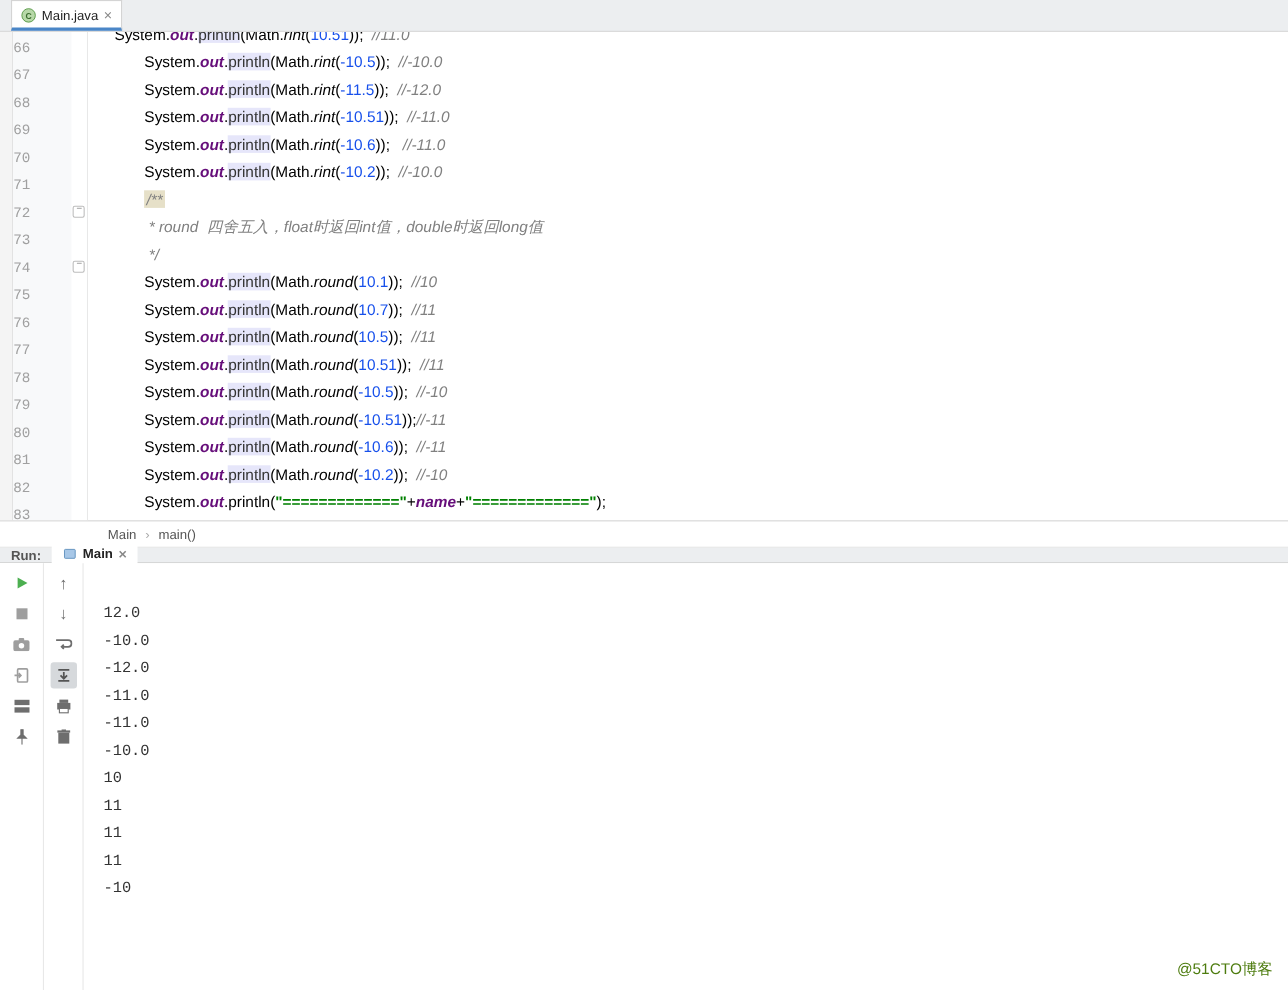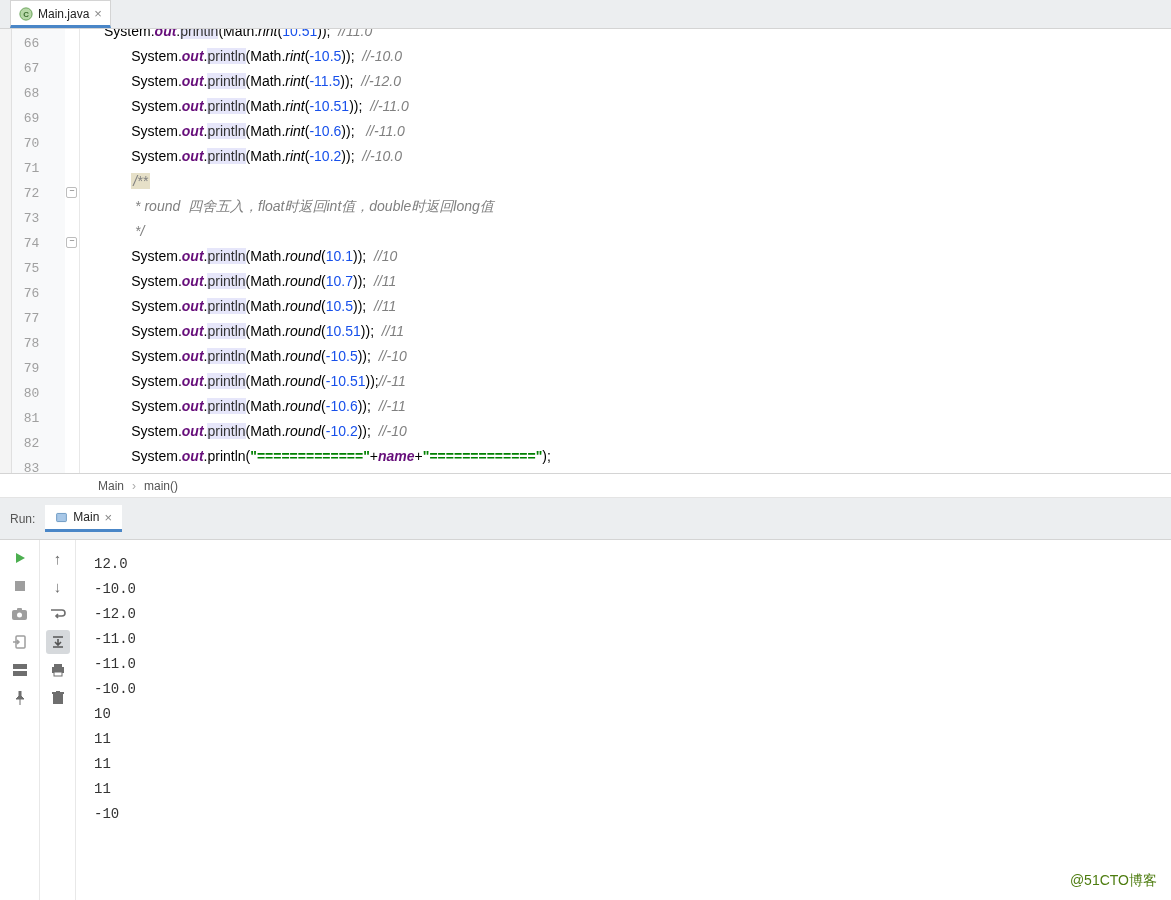--- a/index.html
+++ b/index.html
@@ -49,21 +49,21 @@
   background: #f4f4f4;
   border-right: 1px solid #e0e0e0;
 }
 .gutter {
   width: 68px;
   background: #f8f9fa;
   border-right: 1px solid #e8e8e8;
   font-family: "Consolas", "Courier New", monospace;
   font-size: 13px;
   color: #a0a0a0;
-  text-align: center;
+  text-align: left;
   padding-top: 2px;
   position: relative;
 }
 .gutter .ln { height: 25px; line-height: 25px; padding-right: 28px; }
 .fold-col {
   position: absolute;
   right: 0;
   top: 0;
   width: 14px;
   height: 100%;
@@ -111,26 +111,27 @@
   display: flex;
   align-items: center;
   padding-left: 98px;
   font-size: 12px;
   color: #555;
   background: #fff;
   border-bottom: 1px solid #e4e4e4;
 }
 .breadcrumb .sep { margin: 0 8px; color: #aaa; }
 .run-header {
-  height: 42px;
+  height: 14px;
   background: #eceef0;
   border-bottom: 1px solid #d4d4d4;
   display: flex;
   align-items: center;
   font-size: 12px;
+  font-weight: bold;
 }
 .run-label { padding: 0 10px; color: #555; }
 .run-tab {
   display: flex;
   align-items: center;
   background: #fff;
   border-bottom: 3px solid #4a86c7;
   padding: 0 10px;
   height: 27px;
   gap: 5px;
@@ -171,20 +172,21 @@
   font-size: 15px;
   border-radius: 3px;
 }
 .tool-btn.active { background: #d6d9dc; }
 .tool-btn.green { color: #4caf50; }
 .console-out {
   flex: 1;
   font-family: "Consolas", "Courier New", monospace;
   font-size: 14px;
   padding: 12px 12px 0 18px;
+  margin-top: 22px;
 }
 .out-line { height: 25px; line-height: 25px; }
 .watermark {
   position: absolute;
   right: 14px;
   bottom: 10px;
   color: #4d7c0f;
   font-size: 14px;
 }
 </style>

